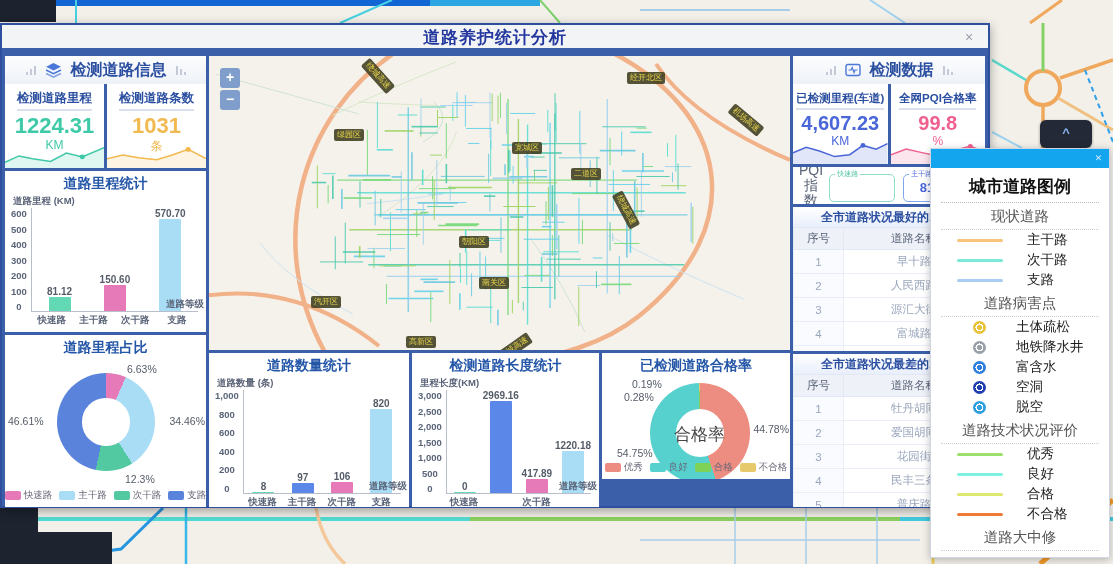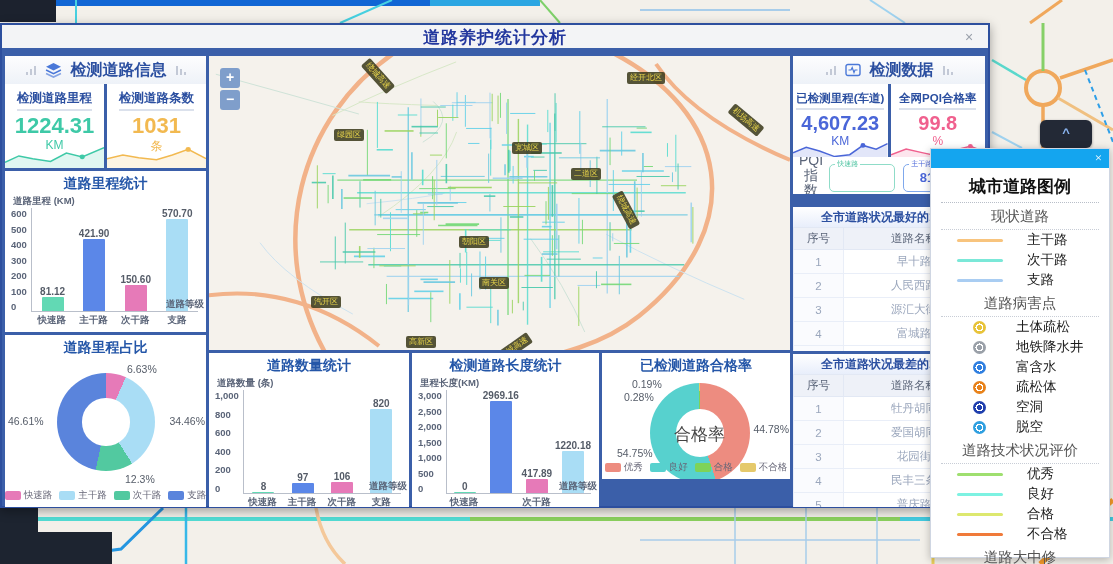--- a/index.html
+++ b/index.html
@@ -41,21 +41,21 @@
     border-bottom:2px solid #dbe1ec; padding-bottom:2px; }
   .stat-val { font-size:22px; font-weight:bold; margin-top:2px; }
   .stat-unit { font-size:12px; font-weight:normal; margin-top:-1px; }
   .spark { position:absolute; left:0; right:0; bottom:0; height:26px; width:100%; }
 
   
   .chart-title { text-align:center; font-size:14px; font-weight:bold; color:#2456a8; padding-top:4px; }
   .bar-wrap { position:relative; padding:2px 8px 0 6px;font-weight:bold; }
   .ylab { font-size:9.5px; color:#5a6478; margin-left:2px; }
   .plotrow { display:flex; }
-  .yaxis { display:flex; flex-direction:column; justify-content:space-between; align-items:flex-start;
+  .yaxis { display:flex; flex-direction:column; justify-content:space-between; align-items:center;
     height:104px; font-size:9.5px; color:#5a6478; padding-right:4px; }
   .plot { position:relative; flex:1; height:104px; border-left:1px solid #b9bfca; border-bottom:1px solid #b9bfca; }
   .bars { position:absolute; inset:0; display:flex; align-items:flex-end; justify-content:space-around; }
   .bcol { position:relative; display:flex; flex-direction:column; align-items:center; justify-content:flex-end; height:100%; width:24%; }
   .bval { font-size:10px; color:#555c68; margin-bottom:0; white-space:nowrap; }
   .bar { width:22px; border-radius:1px 1px 0 0; }
   .xticks { display:flex; justify-content:space-around; font-size:9.5px; color:#5a6478; padding-top:2px; }
   .xticks span { width:24%; text-align:center; white-space:nowrap; }
   .xname { position:absolute; right:2px; bottom:16px; font-size:9.5px; color:#5a6478; }
 
@@ -228,24 +228,20 @@
                 <span>200</span>
                 <span>100</span>
                 <span>0</span>
               </div>
        <div style="flex:1">
          <div class="plot">
                   <div class="bars">
                     <div class="bcol">
              <span class="bval">81.12</span>
              <div class="bar" style="height:13.520000000000001%;background:#62d9b4"></div>
-           </div>
-                    <div class="bcol">
-             <span class="bval">421.90</span>
-             <div class="bar" style="height:70.31666666666666%;background:#5b87e8"></div>
            </div>
                     <div class="bcol">
              <span class="bval">150.60</span>
              <div class="bar" style="height:25.1%;background:#e67ab8"></div>
            </div>
                     <div class="bcol">
              <span class="bval">570.70</span>
              <div class="bar" style="height:95.11666666666667%;background:#a9ddf5"></div>
            </div>
                   </div>
@@ -668,21 +664,21 @@
             <div class="stat-unit" style="color:#f0608e">%</div>
             <svg class="spark" viewBox="0 0 100 28" preserveAspectRatio="none">
                 <polygon points="0,18 16,12 34,16 52,20 68,13 84,9 100,15 100,28 0,28" fill="#f0608e" fill-opacity=".16"></polygon>
     <polyline points="0,18 16,12 34,16 52,20 68,13 84,9 100,15" stroke="#f0608e" stroke-width="1.6" fill="none"></polyline>
     <circle cx="84" cy="9" r="2.6" fill="#f0608e"></circle>
               </svg>
           </div>
         </div>
       </div>
 
-      <div class="panel" id="pqi-panel" style="left:788px;top:103px;width:192px;height:37px;">
+      <div class="panel" id="pqi-panel" style="left:788px;top:113px;width:192px;height:37px;">
         <div id="pqi-label">
           <div>PQI</div>
           <div>指数</div>
         </div>
         <div id="pqi-boxes" style="display:flex;gap:8px;">
             <div class="pqi-box pqi-0">
      <span class="rd">快速路</span>
               <span class="vv"></span>
             </div>
             <div class="pqi-box pqi-1">
@@ -805,24 +801,20 @@
             </div>
             <div class="lg-row">
               <span class="lg-ico" style="background:radial-gradient(circle,#9aa0a8 0 2.5px,#fff 2.5px 4px,#9aa0a8 4px)"></span>
               <span class="lg-lab">地铁降水井</span>
             </div>
             <div class="lg-row">
               <span class="lg-ico" style="background:radial-gradient(circle,#2f7fe0 0 2.5px,#fff 2.5px 4px,#2f7fe0 4px)"></span>
               <span class="lg-lab">富含水</span>
             </div>
             <div class="lg-row">
-              <span class="lg-ico" style="background:radial-gradient(circle,#e8821a 0 2.5px,#fff 2.5px 4px,#e8821a 4px)"></span>
-              <span class="lg-lab">疏松体</span>
-            </div>
-            <div class="lg-row">
               <span class="lg-ico" style="background:radial-gradient(circle,#1f3fae 0 2.5px,#fff 2.5px 4px,#1f3fae 4px)"></span>
               <span class="lg-lab">空洞</span>
             </div>
             <div class="lg-row">
               <span class="lg-ico" style="background:radial-gradient(circle,#2f9fe0 0 2.5px,#fff 2.5px 4px,#2f9fe0 4px)"></span>
               <span class="lg-lab">脱空</span>
             </div>
           </div>
           <div class="lg-sec">
             <div class="lg-sec-title">道路技术状况评价</div>

